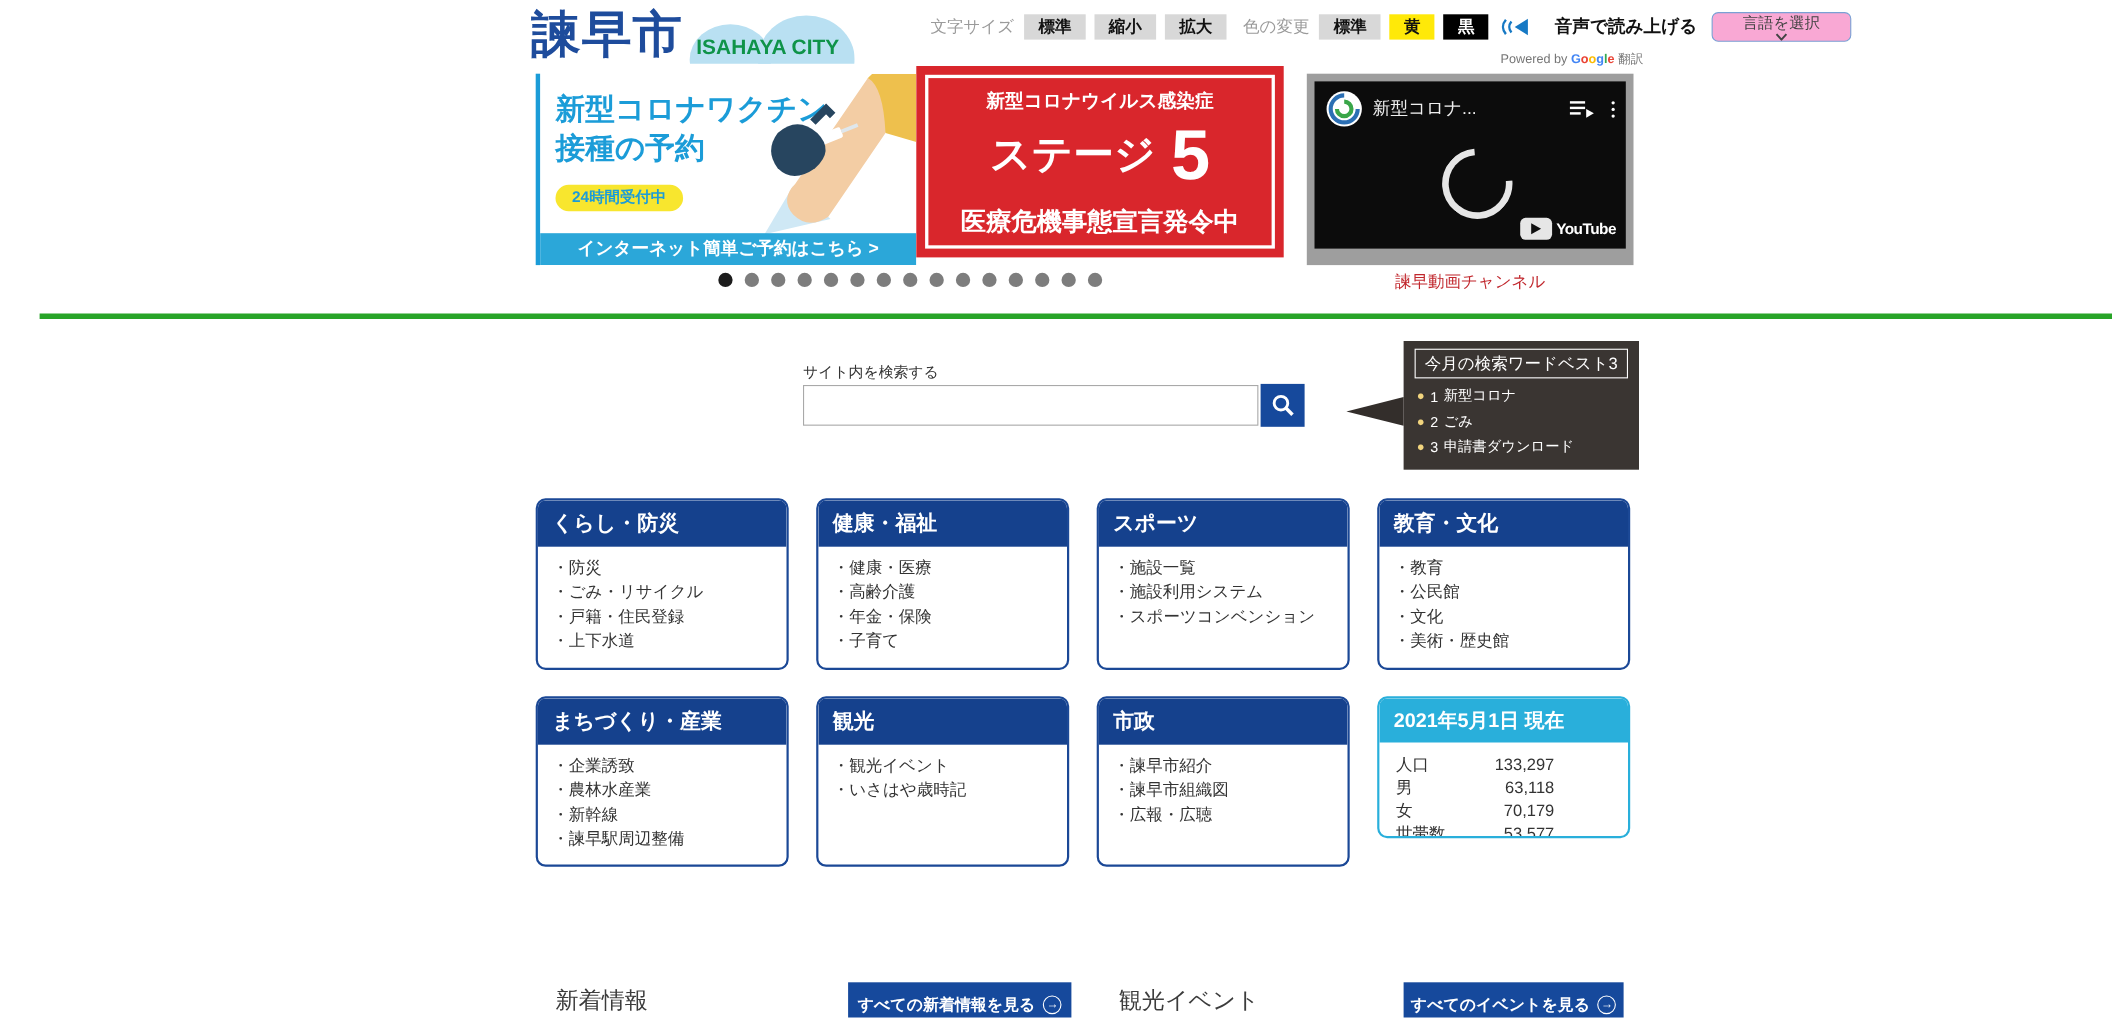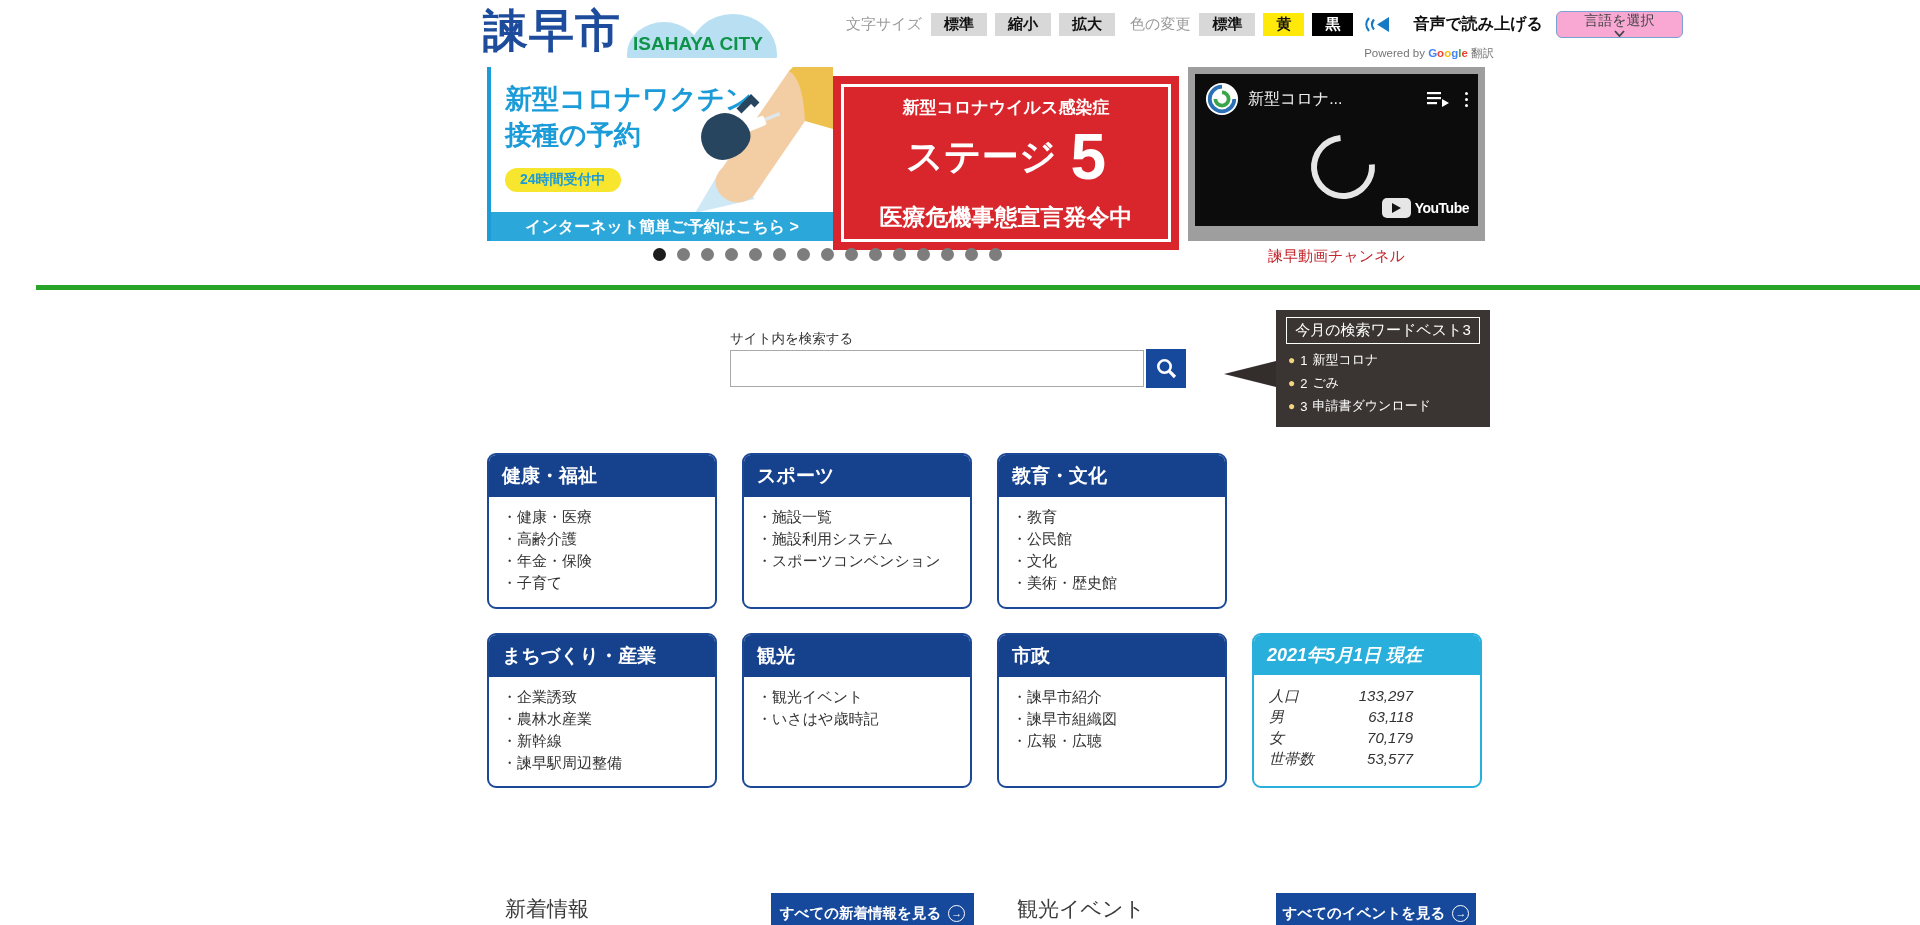--- a/index.html
+++ b/index.html
@@ -27,21 +27,21 @@
   
   .slide1{position:absolute;left:451px;top:67px;width:346px;height:174px;background:#fff;
           border-left:4px solid #1b9cd8;box-sizing:border-box;overflow:hidden;cursor:pointer;}
   .slide1-title{position:absolute;left:14px;top:14px;font-size:27px;font-weight:bold;color:#1b9cd8;line-height:1.35;white-space:nowrap;}
   .slide1-badge{position:absolute;left:14px;top:101px;background:#f8e62e;color:#1b9cd8;font-size:14px;
                 font-weight:bold;padding:3px 15px;border-radius:15px;}
   .slide1-footer{position:absolute;left:0;bottom:0;width:100%;height:29px;background:#2ba7d9;color:#fff;
                  font-weight:bold;font-size:16px;text-align:center;line-height:29px;white-space:nowrap;}
   .slide1-art{position:absolute;right:0;top:0;}
 
-  .slide2{position:absolute;left:797px;top:76px;width:334px;height:174px;background:#d9262c;cursor:pointer;padding-left:12px;}
+  .slide2{position:absolute;left:797px;top:60px;width:334px;height:174px;background:#d9262c;cursor:pointer;}
   .slide2-inner{position:absolute;left:8px;top:8px;right:8px;bottom:8px;border:3px solid #fff;color:#fff;
                 display:flex;flex-direction:column;align-items:center;justify-content:space-between;
                 padding:9px 4px 6px;box-sizing:border-box;}
   .s2-line1{font-size:17px;font-weight:bold;white-space:nowrap;}
   .s2-line2{display:flex;align-items:center;gap:14px;margin-top:-8px;}
   .s2-stage{font-size:37px;font-weight:bold;}
   .s2-num{font-size:64px;font-weight:bold;line-height:1;}
   .s2-line3{font-size:23px;font-weight:bold;white-space:nowrap;}
 
   .video-frame{position:absolute;left:1152px;top:67px;width:297px;height:174px;background:#9e9e9e;}
@@ -85,22 +85,22 @@
   .cards-row{position:absolute;display:flex;gap:25px;}
   #cards-row1{left:451px;top:453px;}
   #cards-row2{left:451px;top:633px;}
   .card{width:230px;border:2px solid #1b4896;border-radius:9px;background:#fff;box-sizing:border-box;overflow:hidden;}
   #cards-row1 .card{height:156px;}
   #cards-row2 .card{height:155px;}
   .card-header{background:#15418d;color:#fff;font-weight:bold;font-size:19px;padding:8px 13px;cursor:pointer;}
   .card-body{padding:9px 13px;font-size:15px;color:#333;}
   .card-item{line-height:22px;cursor:pointer;white-space:nowrap;}
 
-  .stats-card{position:absolute;left:1216px;top:633px;width:230px;height:155px;border:2px solid #29afdb;
-              border-radius:9px;background:#fff;overflow:hidden;box-sizing:border-box;font-style:italic;}
+  .stats-card{position:absolute;left:1216px;top:633px;width:230px;height:129px;border:2px solid #29afdb;
+              border-radius:9px;background:#fff;overflow:hidden;box-sizing:border-box;}
   .stats-header{background:#29afdb;color:#fff;font-weight:bold;font-size:18px;padding:8px 13px;white-space:nowrap;}
   .stats-body{padding:10px 15px;font-size:15px;color:#333;}
   .stats-row{display:flex;line-height:21px;}
   .stats-label{width:66px;}
   .stats-value{width:78px;text-align:right;}
 
   
   .section-heading{position:absolute;font-size:21px;color:#3c3c3c;}
   #news-heading{left:469px;top:895px;}
   #events-heading{left:981px;top:895px;}
@@ -276,20 +276,29 @@
         <div class="best-item">
           <span class="best-bullet">●</span>
           <span>3</span>
           <span>申請書ダウンロード</span>
         </div>
       </div>
   </div>
 
   <div class="cards-row" id="cards-row1">
       <div class="card">
+        <div class="card-header">くらし・防災</div>
+        <div class="card-body">
+          <div class="card-item">・防災</div>
+          <div class="card-item">・ごみ・リサイクル</div>
+          <div class="card-item">・戸籍・住民登録</div>
+          <div class="card-item">・上下水道</div>
+        </div>
+      </div>
+      <div class="card">
         <div class="card-header">健康・福祉</div>
         <div class="card-body">
           <div class="card-item">・健康・医療</div>
           <div class="card-item">・高齢介護</div>
           <div class="card-item">・年金・保険</div>
           <div class="card-item">・子育て</div>
         </div>
       </div>
       <div class="card">
         <div class="card-header">スポーツ</div>

